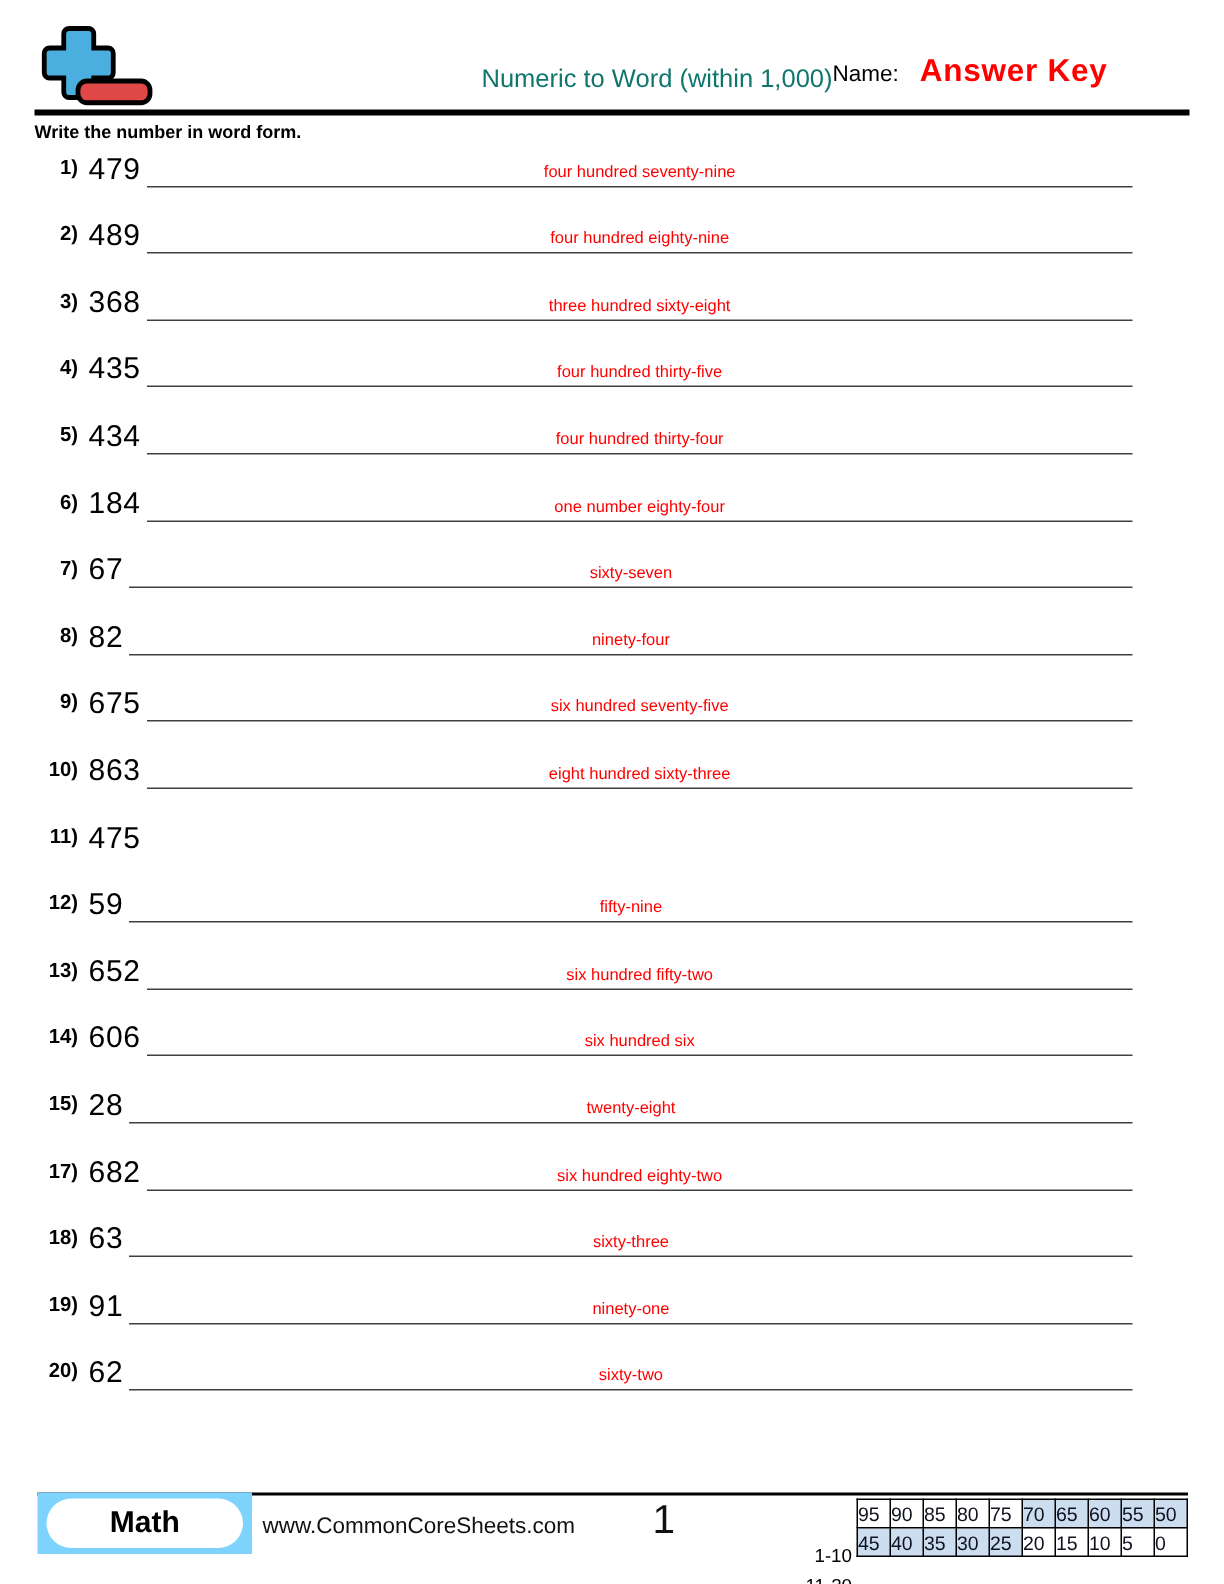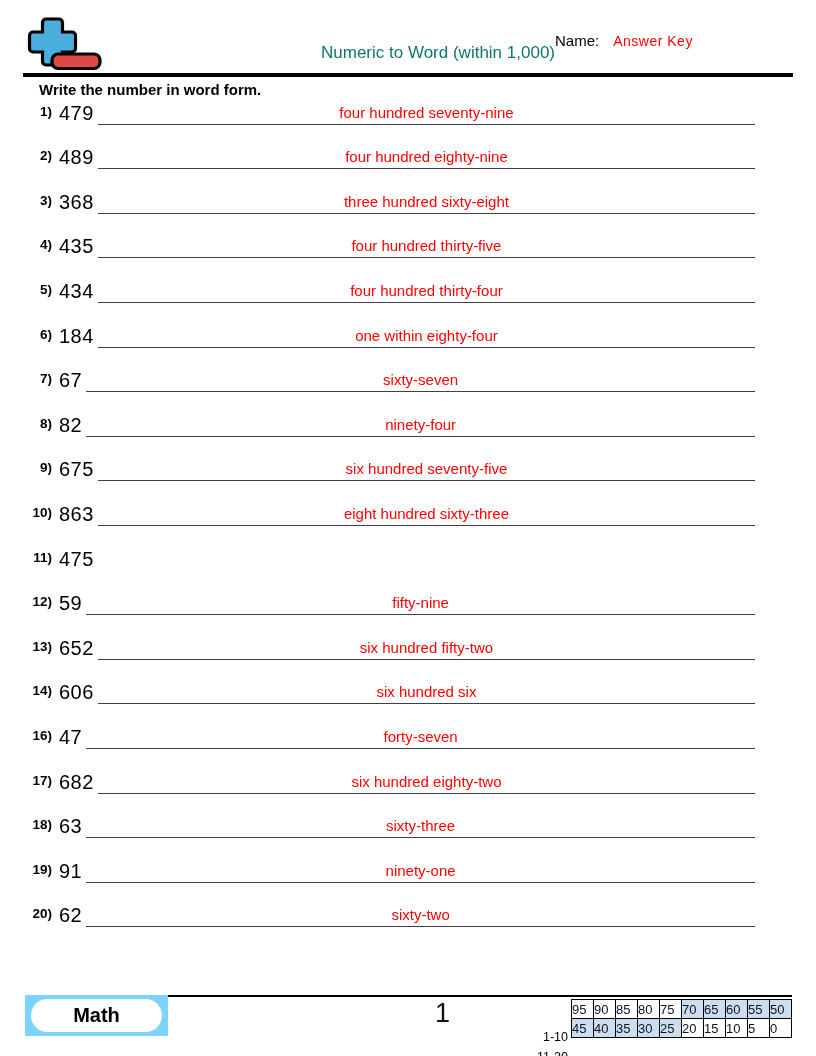--- a/index.html
+++ b/index.html
@@ -15,35 +15,35 @@
 
   
   .header {
     position:absolute; left:23px; right:23px; top:0; height:77px;
     border-bottom:4px solid #000;
     display:flex; align-items:flex-end;
   }
   .logo { position:absolute; left:2px; bottom:1px; width:82px; height:56px; }
   .header-spacer { width:88px; }
   .title-wrap { flex:1; text-align:right; padding-bottom:10px; font-size:17px; color:#0f766e; }
-  .name-block { width:238px; display:flex; align-items:baseline; padding-bottom:24px; }
+  .name-block { width:238px; display:flex; align-items:baseline; padding-bottom:13px; }
   .name-label { font-size:15px; }
-  .answer-key { font-size:14px; font-weight:normal; color:var(--red); margin-left:14px; letter-spacing:0.5px; }
-  .instructions { position:absolute; left:23px; top:81px; font-size:15px; font-weight:bold;margin-left:16px; }
+  .answer-key { font-size:21px; font-weight:bold; color:var(--red); margin-left:14px; letter-spacing:0.5px; }
+  .instructions { position:absolute; left:23px; top:81px; font-size:12px; font-weight:bold; }
 
   
   .problems { position:absolute; left:23px; width:770px; top:80px; }
   .q-row { height:44.6px; display:flex; align-items:flex-end; }
   .q-num { min-width:29px; text-align:right; font-weight:bold; font-size:13.5px; padding-bottom:6px; margin-right:7px; }
   .q-value { font-size:20px; margin-right:4px; letter-spacing:0.5px; }
   .q-line {
     flex:1; margin-right:38px; border-bottom:1.6px solid #404040;
     text-align:center;
   }
-  .q-answer { display:inline-block; color:var(--red); font-size:15px; padding-bottom:3px; }
+  .q-answer { display:inline-block; color:var(--red); font-size:11px; padding-bottom:3px; }
 
   
   .footer { position:absolute; left:25px; right:24px; top:995px; height:44px; border-top:2px solid #000; }
   .math-box { position:absolute; left:0; top:-2px; width:143px; height:41px; background:#7dd3fc; display:flex; }
   .math-pill {
     flex:1; margin:4px 6px; background:#fff; border-radius:17px;
     display:flex; align-items:center; justify-content:center;
     font-weight:bold; font-size:20px;
   }
   .site { position:absolute; left:150px; top:12px; font-size:15px; color:#111; }
@@ -113,21 +113,21 @@
     <div class="q-value">434</div>
     <div class="q-line">
       <span class="q-answer">four hundred thirty-four</span>
     </div>
   </div>
 
   <div class="q-row">
     <div class="q-num">6)</div>
     <div class="q-value">184</div>
     <div class="q-line">
-      <span class="q-answer">one within eighty-four</span>
+      <span class="q-answer">one number eighty-four</span>
     </div>
   </div>
 
   <div class="q-row">
     <div class="q-num">7)</div>
     <div class="q-value">67</div>
     <div class="q-line">
       <span class="q-answer">sixty-seven</span>
     </div>
   </div>
@@ -178,28 +178,28 @@
   </div>
 
   <div class="q-row">
     <div class="q-num">14)</div>
     <div class="q-value">606</div>
     <div class="q-line">
       <span class="q-answer">six hundred six</span>
     </div>
   </div>
 
-
-  <div class="q-row">
-    <div class="q-num">16)</div>
-    <div class="q-value">47</div>
-    <div class="q-line">
-      <span class="q-answer">forty-seven</span>
-    </div>
-  </div>
+  <div class="q-row">
+    <div class="q-num">15)</div>
+    <div class="q-value">28</div>
+    <div class="q-line">
+      <span class="q-answer">twenty-eight</span>
+    </div>
+  </div>
+
 
   <div class="q-row">
     <div class="q-num">17)</div>
     <div class="q-value">682</div>
     <div class="q-line">
       <span class="q-answer">six hundred eighty-two</span>
     </div>
   </div>
 
   <div class="q-row">
@@ -224,20 +224,21 @@
     <div class="q-line">
       <span class="q-answer">sixty-two</span>
     </div>
   </div>
 </div>
 
 <div class="footer">
   <div class="math-box">
     <div class="math-pill">Math</div>
   </div>
+  <div class="site">www.CommonCoreSheets.com</div>
   <div class="page-num">1</div>
   <div class="score">
     <div class="score-labels">
       <div>1-10</div>
       <div>11-20</div>
     </div>
     <table class="score-grid">
       <tbody id="score-body">
           <tr>
             <td>95</td>

